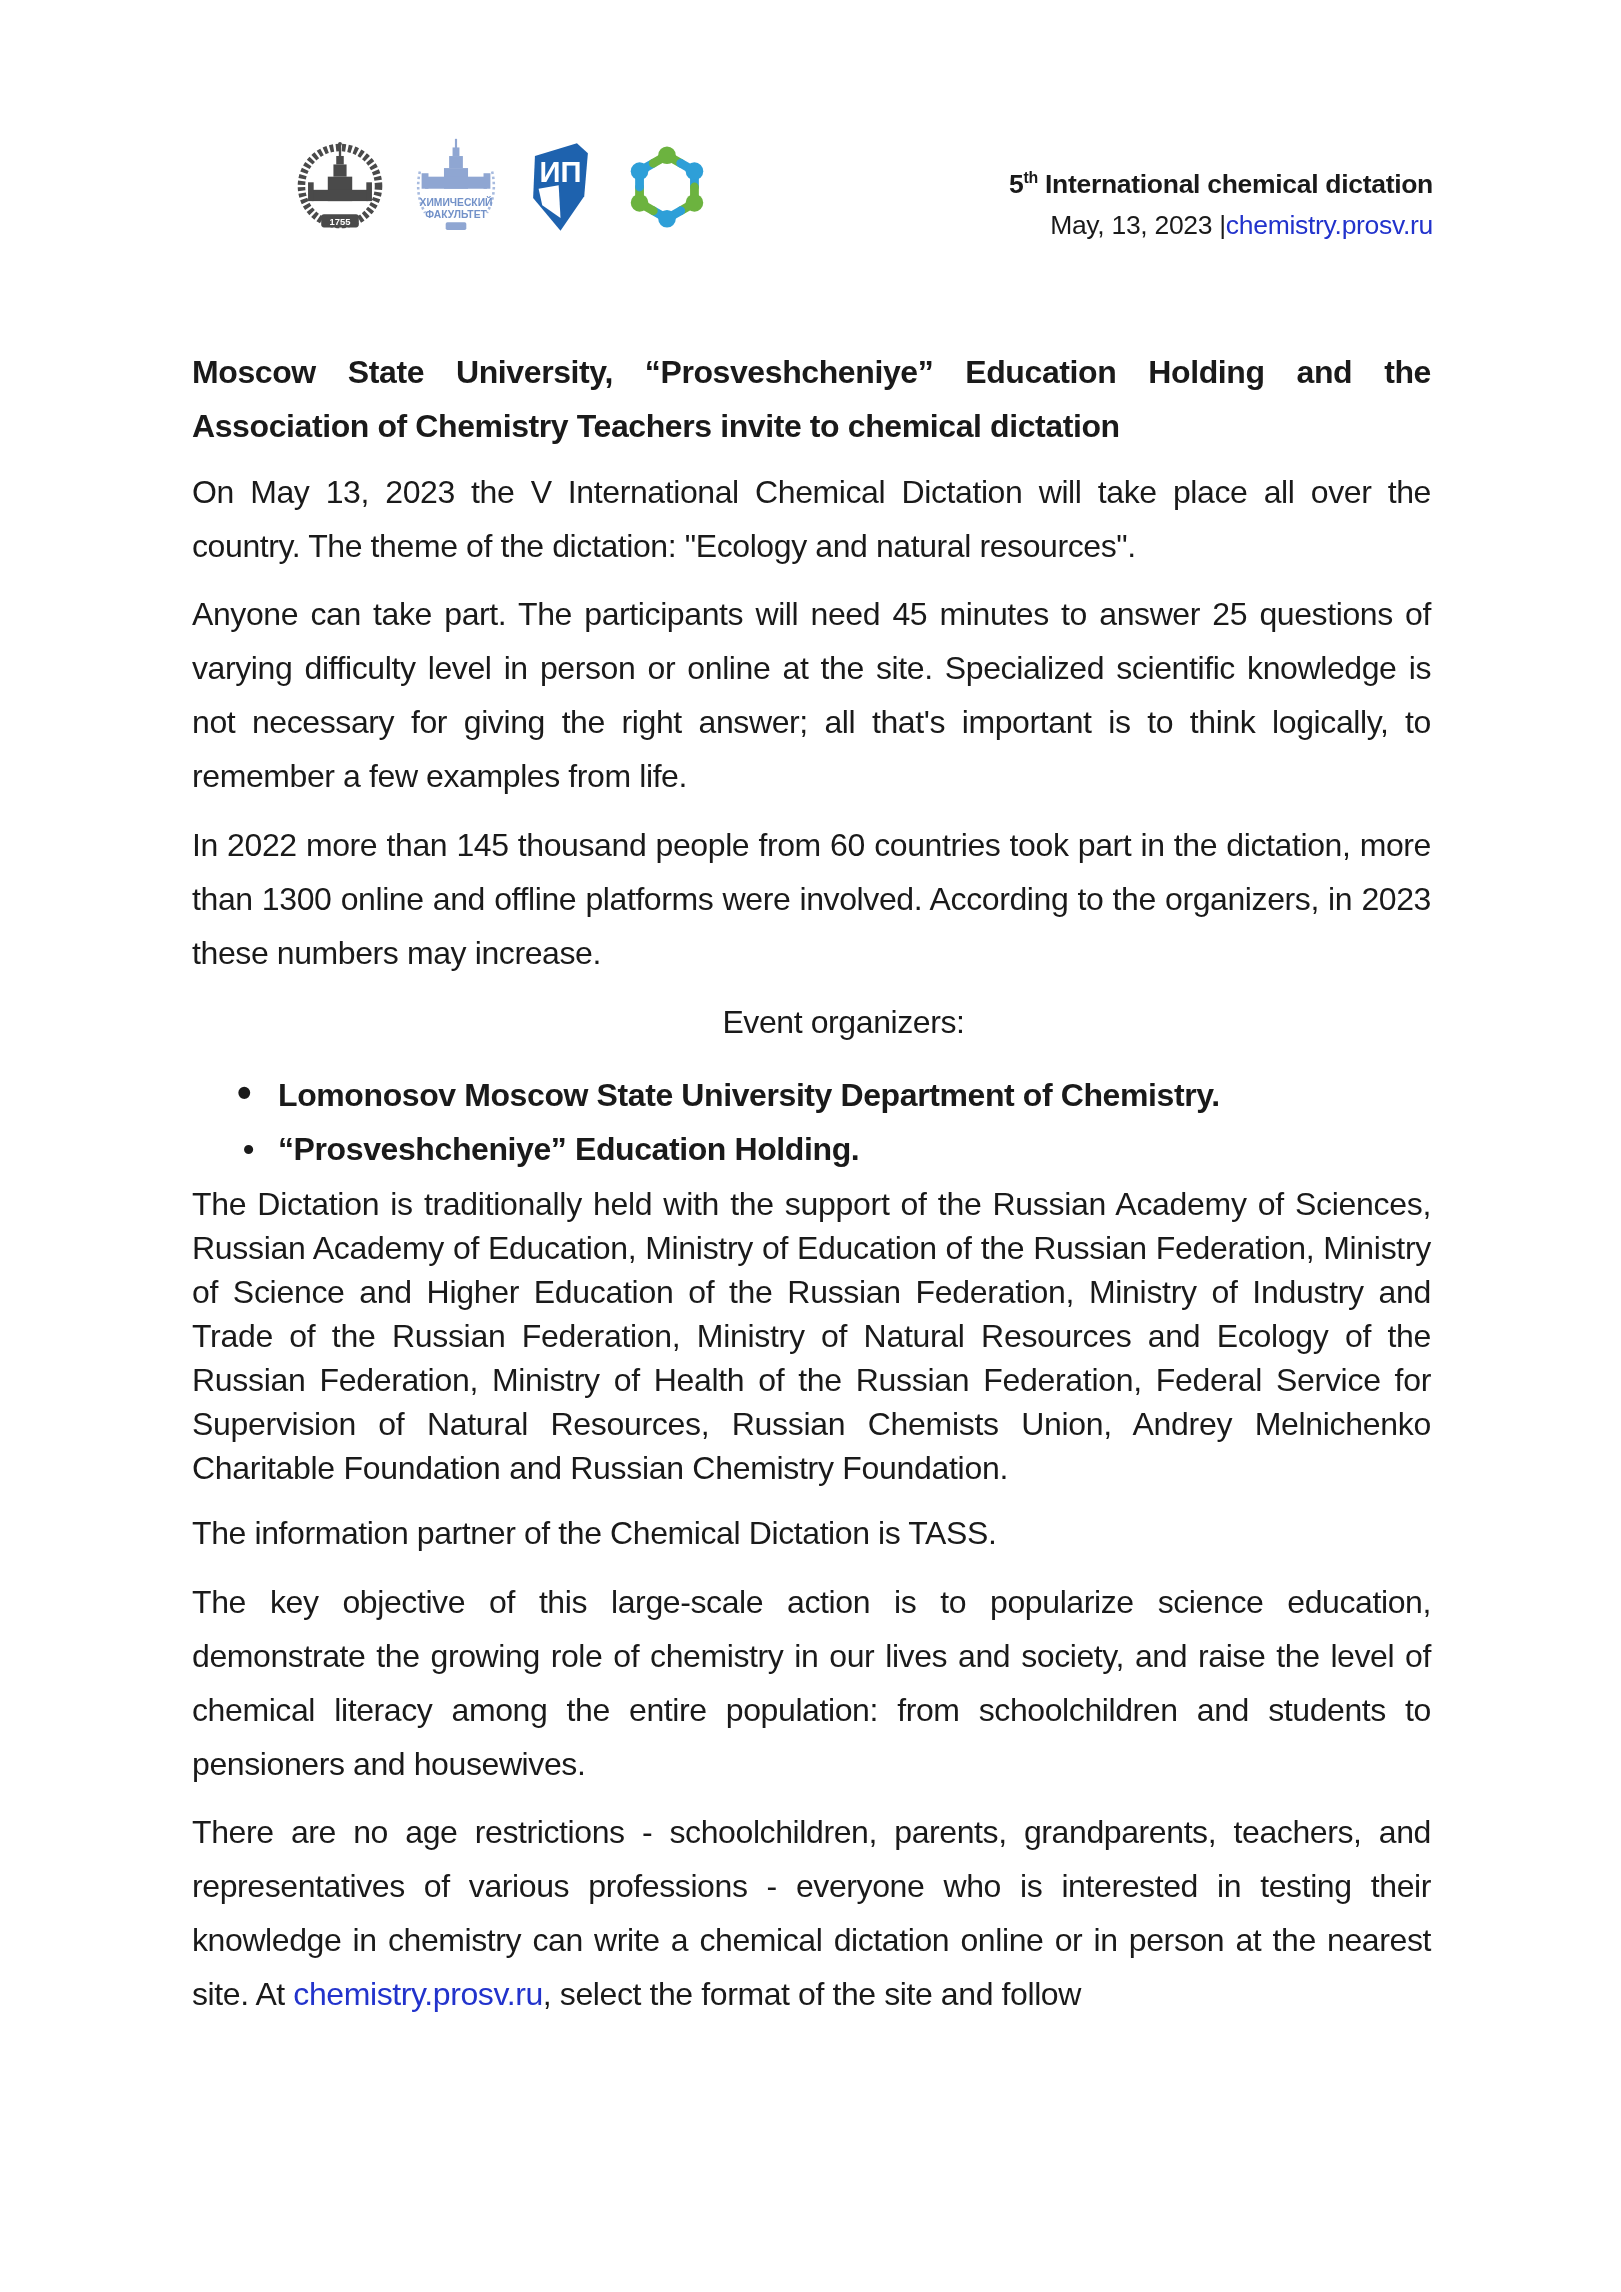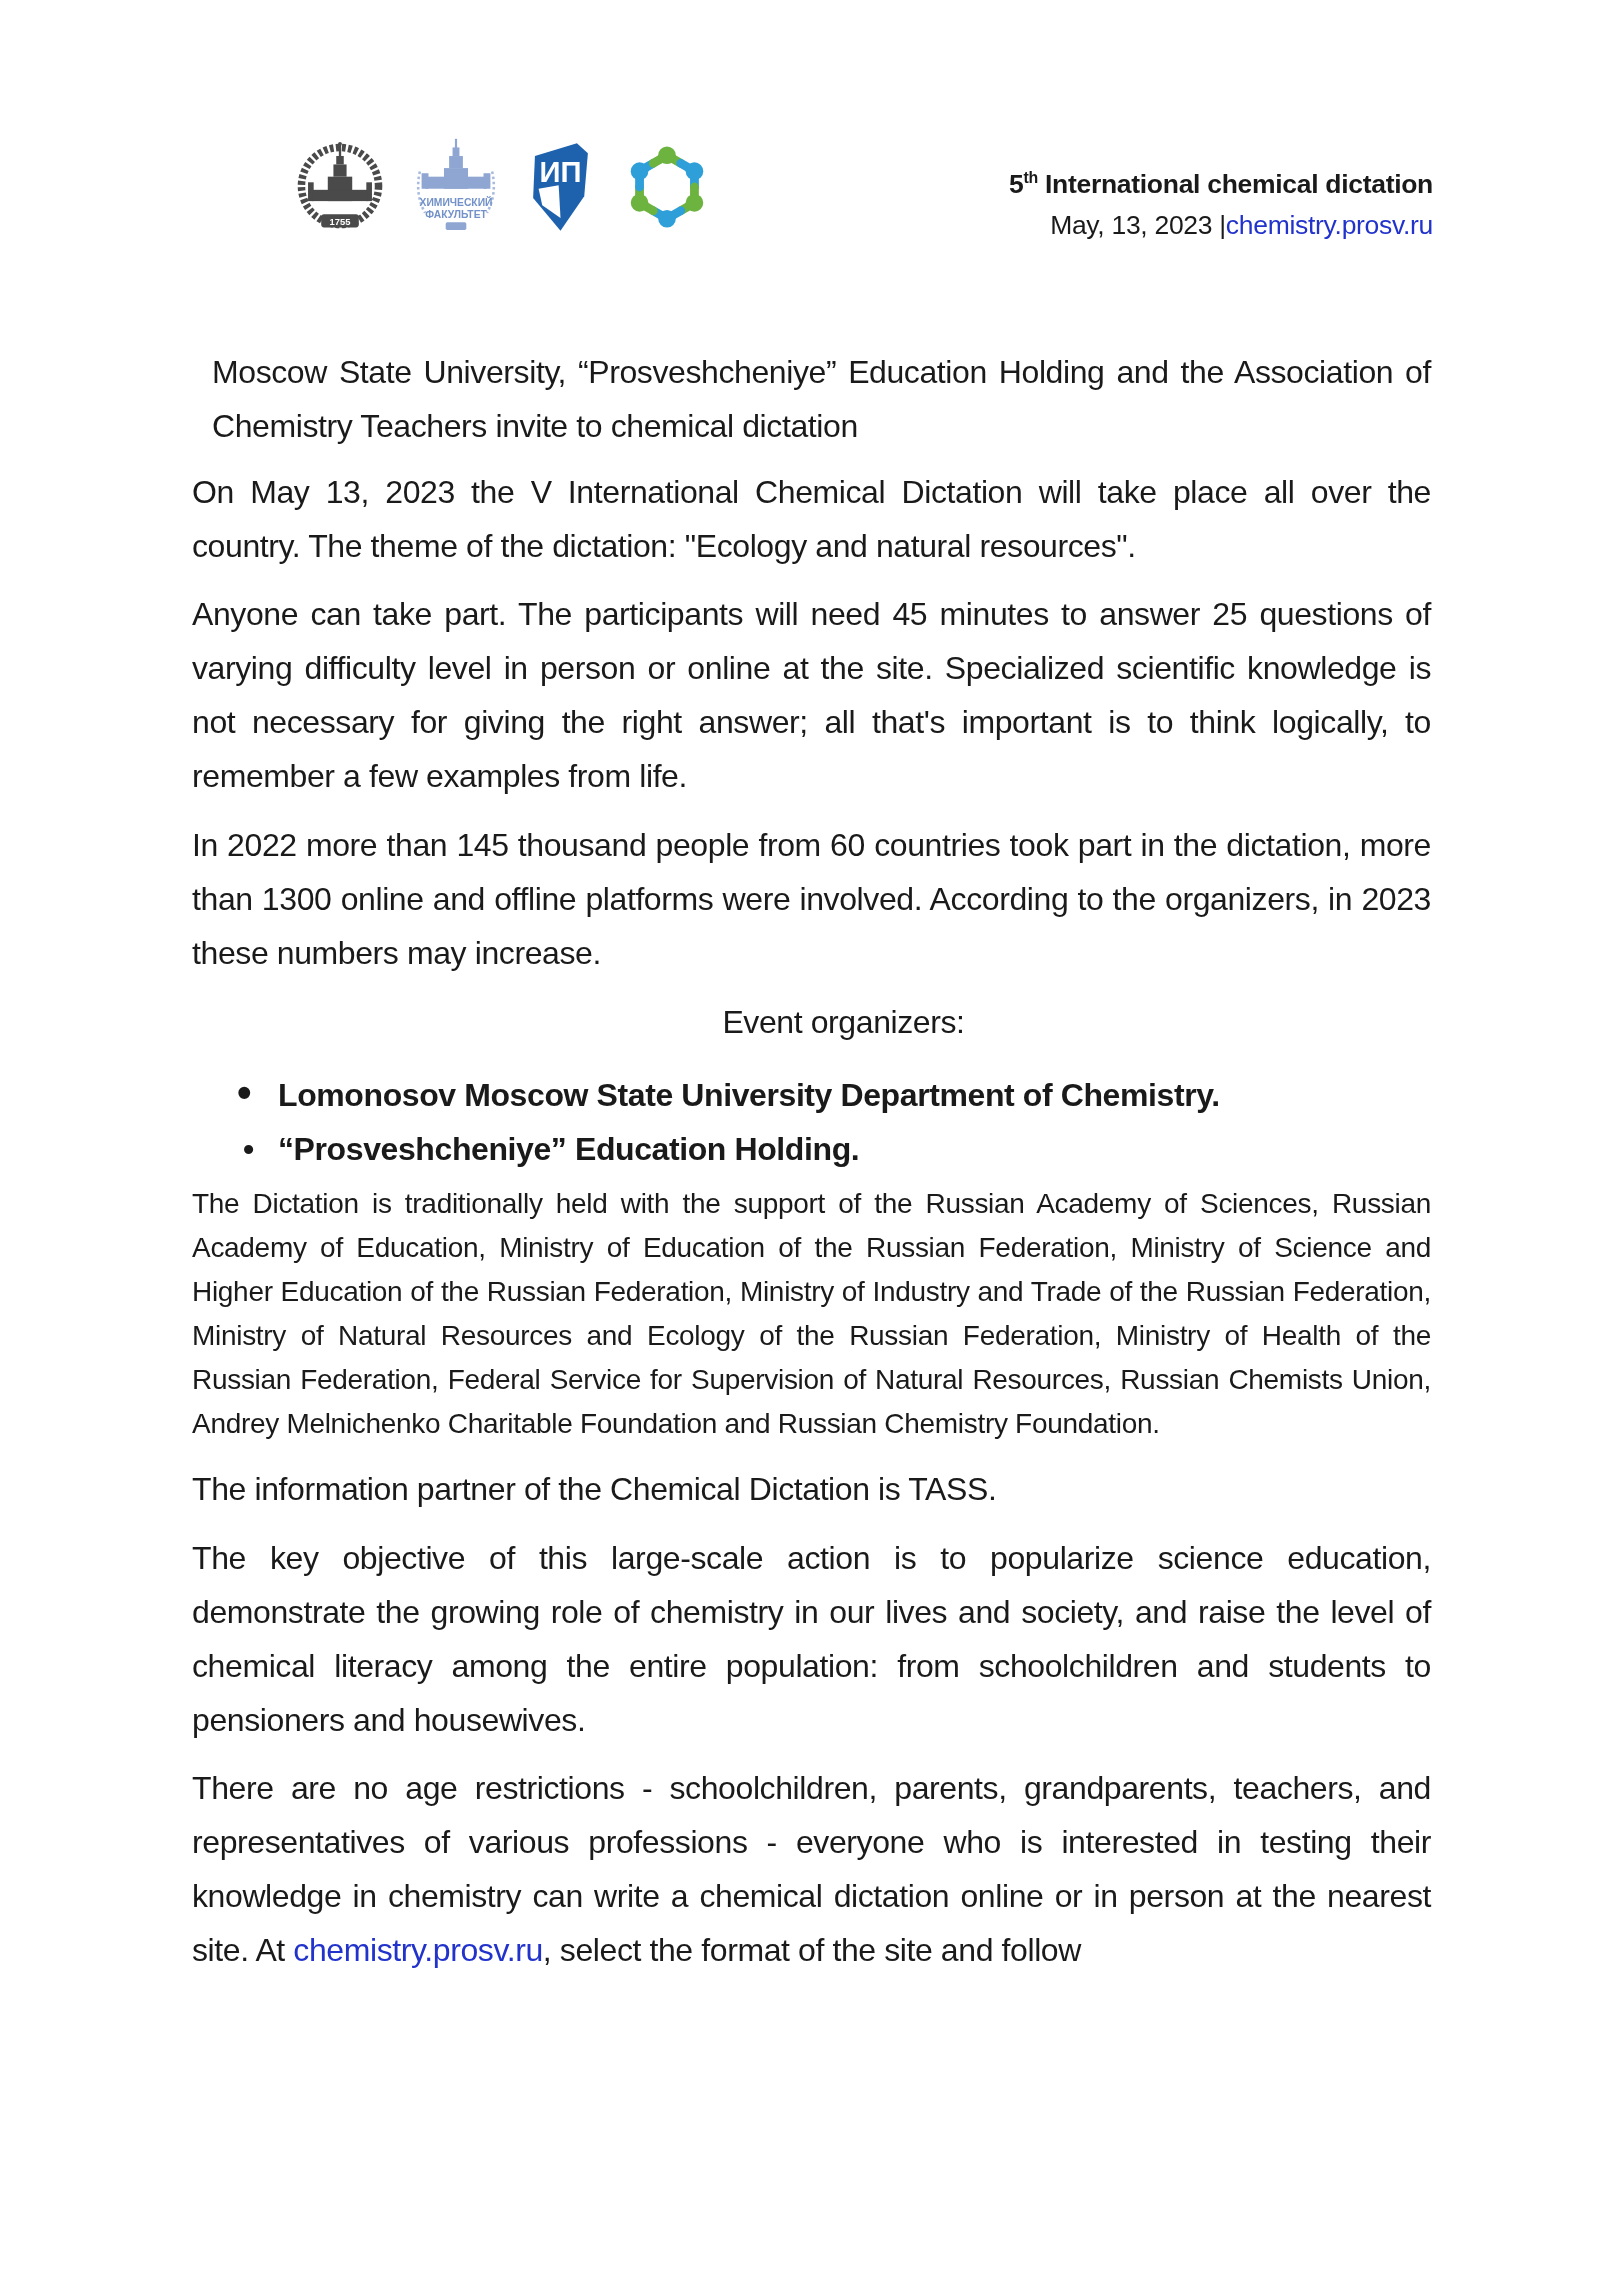--- a/index.html
+++ b/index.html
@@ -18,29 +18,29 @@
                   font-size:26.5px; line-height:39px; letter-spacing:-0.3px; }
   .header-title { font-weight:bold; }
   .header-title sup { font-size:0.6em; }
   .header-date { margin-top:2px; }
   .blue-link { color:#2233cc; cursor:pointer; }
 
   
   .content { position:absolute; left:192px; top:345px; width:1239px;
              font-size:32px; line-height:54px; letter-spacing:-0.4px; }
   .content p { margin:0 0 14.7px 0; text-align:justify; }
-  p.doc-heading { font-weight:normal; margin-bottom:11.8px;margin-left:20px; }
+  p.doc-heading { font-weight:bold; margin-bottom:11.8px; }
   p.first-indent { text-indent:64px; }
   p.org-label { text-align:center; text-indent:64px; margin-bottom:19.6px; }
   ul.bullets { list-style:none; margin:0 0 5.9px 0; padding:0;font-weight:bold; }
   ul.bullets li { position:relative; padding-left:86px; line-height:54px; }
   ul.bullets li::before { content:"\2022"; position:absolute; left:51px; top:0; }
   ul.bullets li:first-child::before { font-size:1.3em; left:45px; top:-2.9px; }
   ul.bullets li:nth-child(2), ul.bullets li:nth-child(3) { font-size:32px; }
-  p.small-text { font-size:28px; line-height:44px; letter-spacing:-0.3px; margin-bottom:15.7px; }
+  p.small-text { font-size:32px; line-height:44px; letter-spacing:-0.3px; margin-bottom:15.7px; }
 </style>
 </head>
 <body>
 
 <div class="page">
 
   <div class="logo-row">
 
     <svg class="logo" width="94" height="104" viewBox="0 0 100 110">
       <circle cx="50" cy="54" r="41" fill="none" stroke="#4a4a4a" stroke-width="8" stroke-dasharray="4 2.5"></circle>

